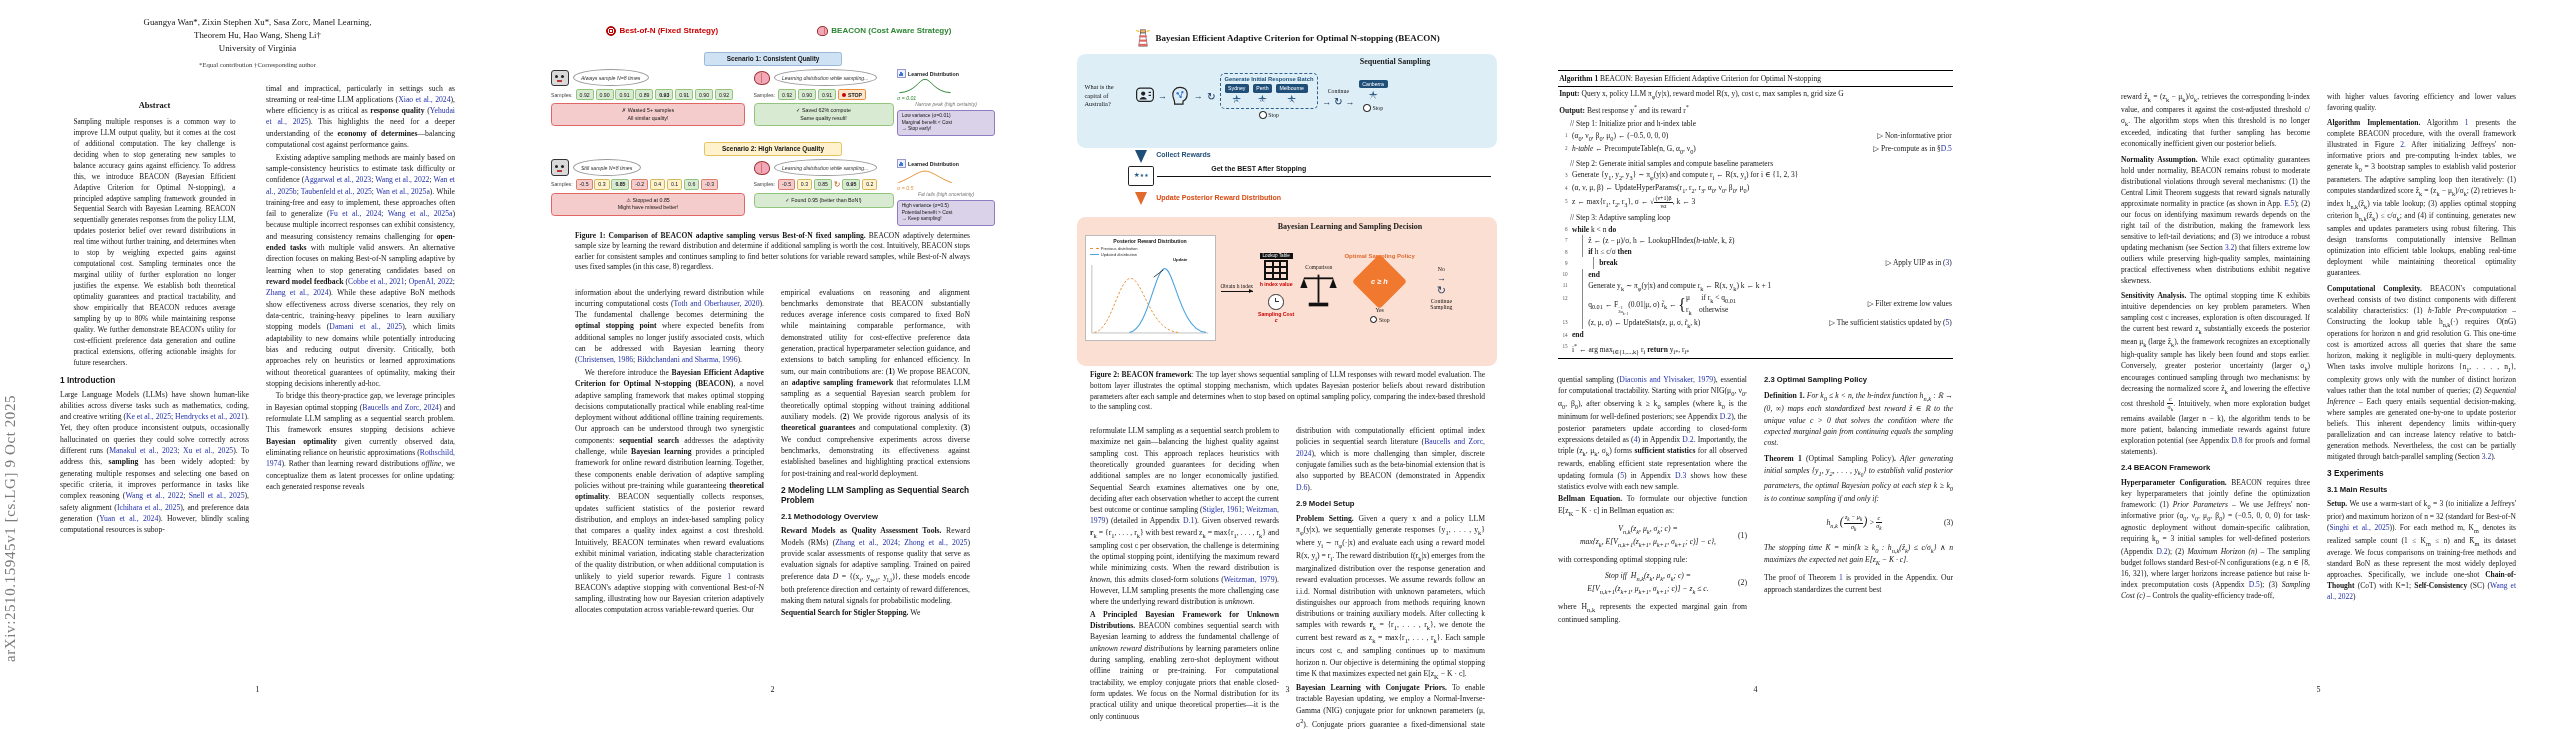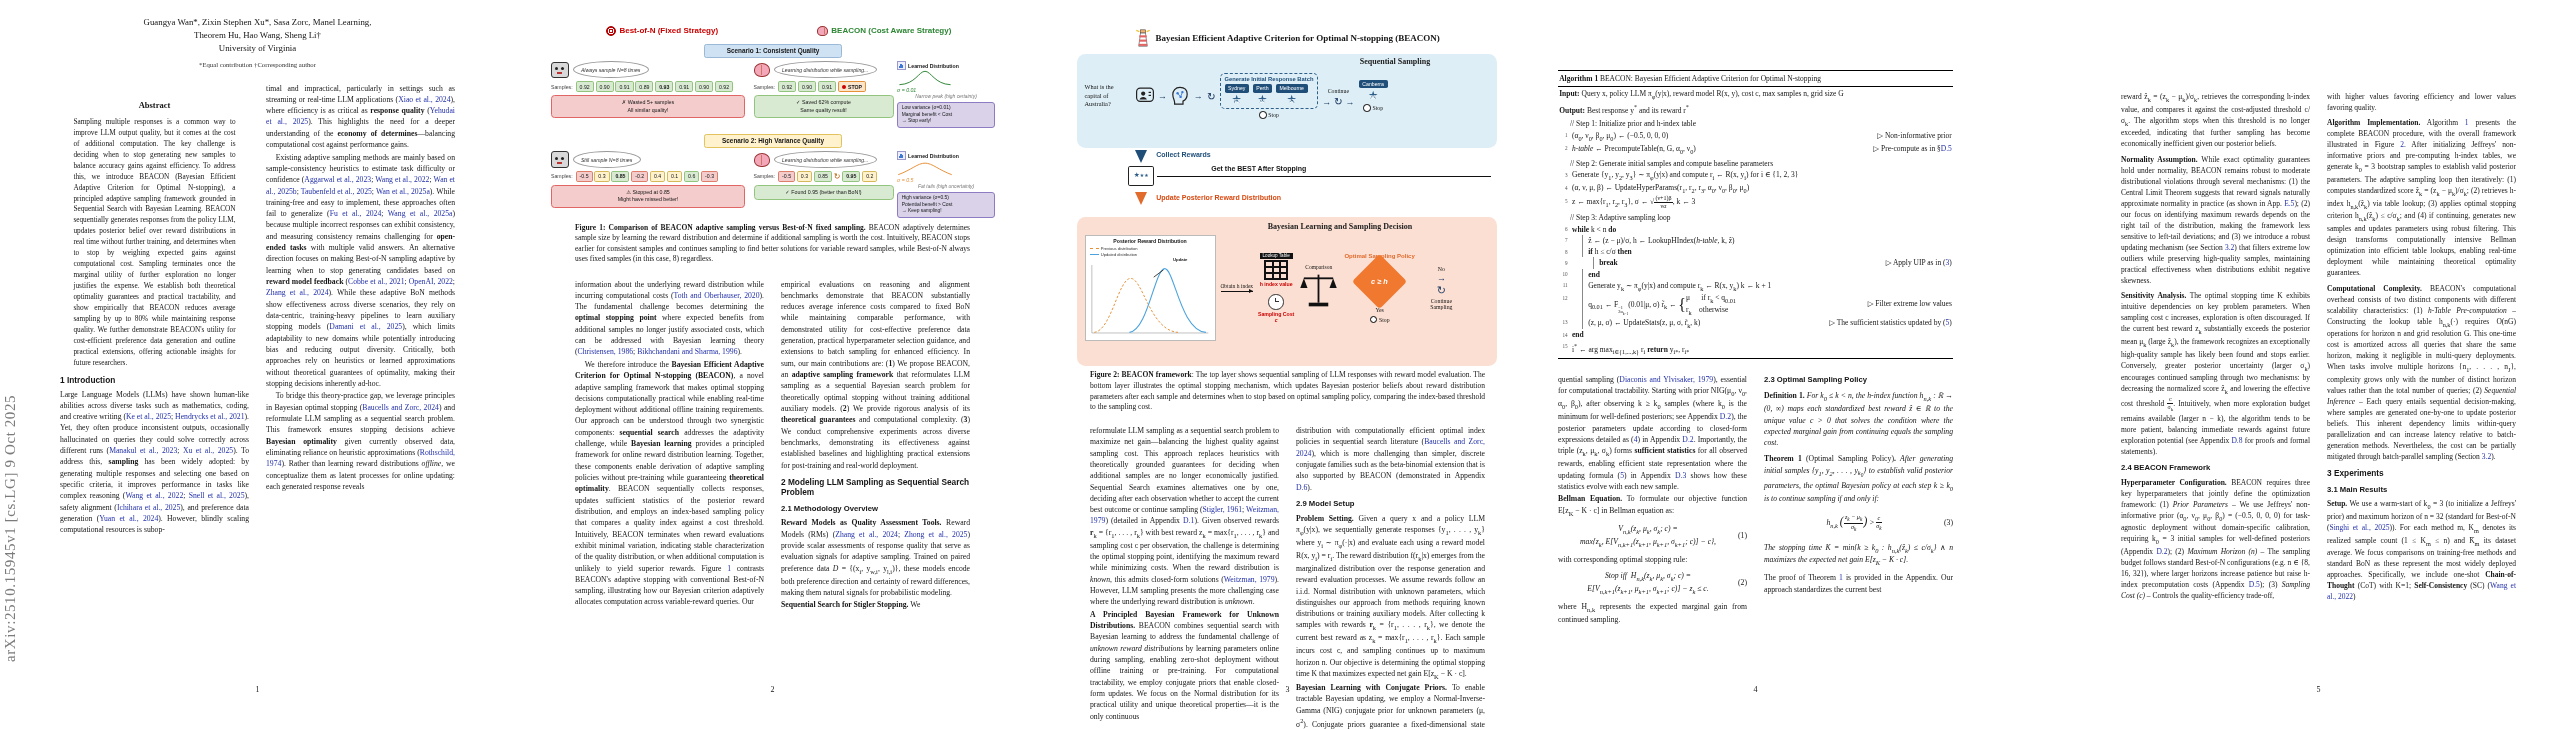--- a/index.html
+++ b/index.html
@@ -32,21 +32,21 @@
          writing-mode:vertical-rl;transform:rotate(180deg);letter-spacing:0.6px;white-space:nowrap;}
   
   .title{padding-top:70px;text-align:center;font-size:12px;font-weight:bold;line-height:1.3;}
   .authors{margin-top:16px;text-align:center;font-size:8.8px;line-height:1.5;}
   .affil{text-align:center;font-size:8.8px;}
   .contrib{margin-top:4.9px;text-align:center;font-size:6.7px;color:#333;}
   .absh{text-align:center;font-weight:bold;font-size:8.5px;margin:16px 0 6px 0;}
   .abs{margin:0 13.4px;font-size:7.3px;line-height:1.5;text-align:justify;}
   
   .fig1{position:relative;width:444px;margin-left:-24px;padding-top:25.5px;font-family:"Liberation Sans",sans-serif;}
-  .f1-headers{display:flex;margin-bottom:8px;}
+  .f1-headers{display:flex;margin-bottom:16px;}
   .f1-h{flex:1;text-align:center;font-weight:bold;font-size:8px;display:flex;align-items:center;justify-content:center;gap:3px;}
   .f1-h.bon{color:#cc0000;}
   .f1-h.bcn{color:#2d8634;}
   .f1-pill{margin:2.4px auto 3.6px auto;width:128px;text-align:center;font-weight:bold;font-size:6.4px;padding:2.4px 3.6px;border-radius:2.4px;}
   .f1-pill.s1{background:#cfe2f3;border:0.6px solid #9ab8d8;}
   .f1-pill.s2{background:#fff2cc;border:0.6px solid #e2c35e;}
   .f1-row{display:flex;gap:8.5px;}
   .f1-bon{width:194px;}
   .f1-bcn{flex:1;display:flex;gap:3.6px;}
   .f1-main{width:140px;}
@@ -79,21 +79,21 @@
   .brain:before{content:"";position:absolute;left:6px;top:1.2px;bottom:1.2px;width:0.9px;background:#c76;}
   .target{width:8.5px;height:8.5px;border-radius:50%;background:radial-gradient(circle,#fff 0 1.2px,#cc0000 1.2px 2.4px,#fff 2.4px 3.3px,#cc0000 3.3px);border:0.6px solid #900;}
   
   .fig2{position:relative;width:420px;margin-left:-12.8px;padding-top:28px;font-family:"Liberation Sans",sans-serif;}
   .f2-titlerow{display:flex;align-items:center;justify-content:center;gap:4.9px;margin-bottom:4.9px;}
   .f2-title{font-family:"Liberation Serif",serif;font-weight:bold;font-size:9px;}
   .band{border-radius:8.5px;padding:4.9px 7.3px;position:relative;}
   .band.top{background:#ddeef6;height:85px;}
   .band.bot{background:#fbdfd2;height:139px;margin-top:2.4px;}
   .bandlab{position:absolute;top:3.6px;right:67px;font-family:"Liberation Serif",serif;font-weight:bold;font-size:8px;color:#222;}
-  .bandlab.b2{right:85px;top:4.9px;}
+  .bandlab.b2{right:75px;top:4.9px;}
   .f2-flow{display:flex;align-items:center;gap:4.3px;margin-top:14.6px;}
   .f2-query{width:47px;font-family:"Liberation Serif",serif;font-size:6.4px;line-height:1.3;}
   .arr{color:#1f3b63;font-size:9px;font-weight:bold;}
   .batch{border:0.9px dashed #2e5f8a;border-radius:4.9px;padding:2.4px 3.6px;}
   .batchlab{color:#1f4e79;font-weight:bold;font-size:5.8px;text-align:center;margin-bottom:1.8px;}
   .tags{display:flex;gap:3.6px;}
   .tagcol{display:flex;flex-direction:column;align-items:center;gap:0.6px;}
   .rtag{background:#1f4e79;color:#fff;font-size:5.2px;padding:1.2px 3.6px;border-radius:1.8px;}
   .star{position:relative;width:13.4px;height:12px;color:#2e5f8a;font-size:11.5px;line-height:12px;text-align:center;}
   .star span{position:absolute;left:0;right:0;top:3px;color:#fff;font-size:4.6px;font-weight:bold;}

